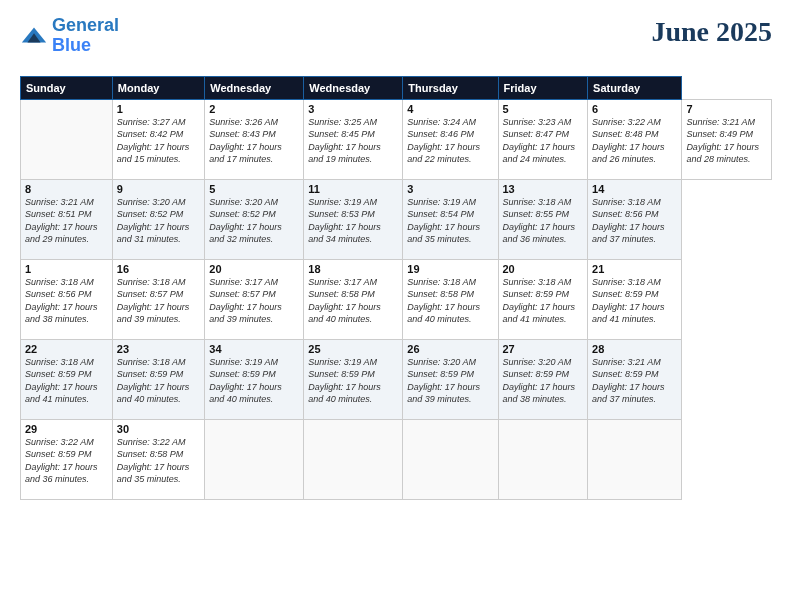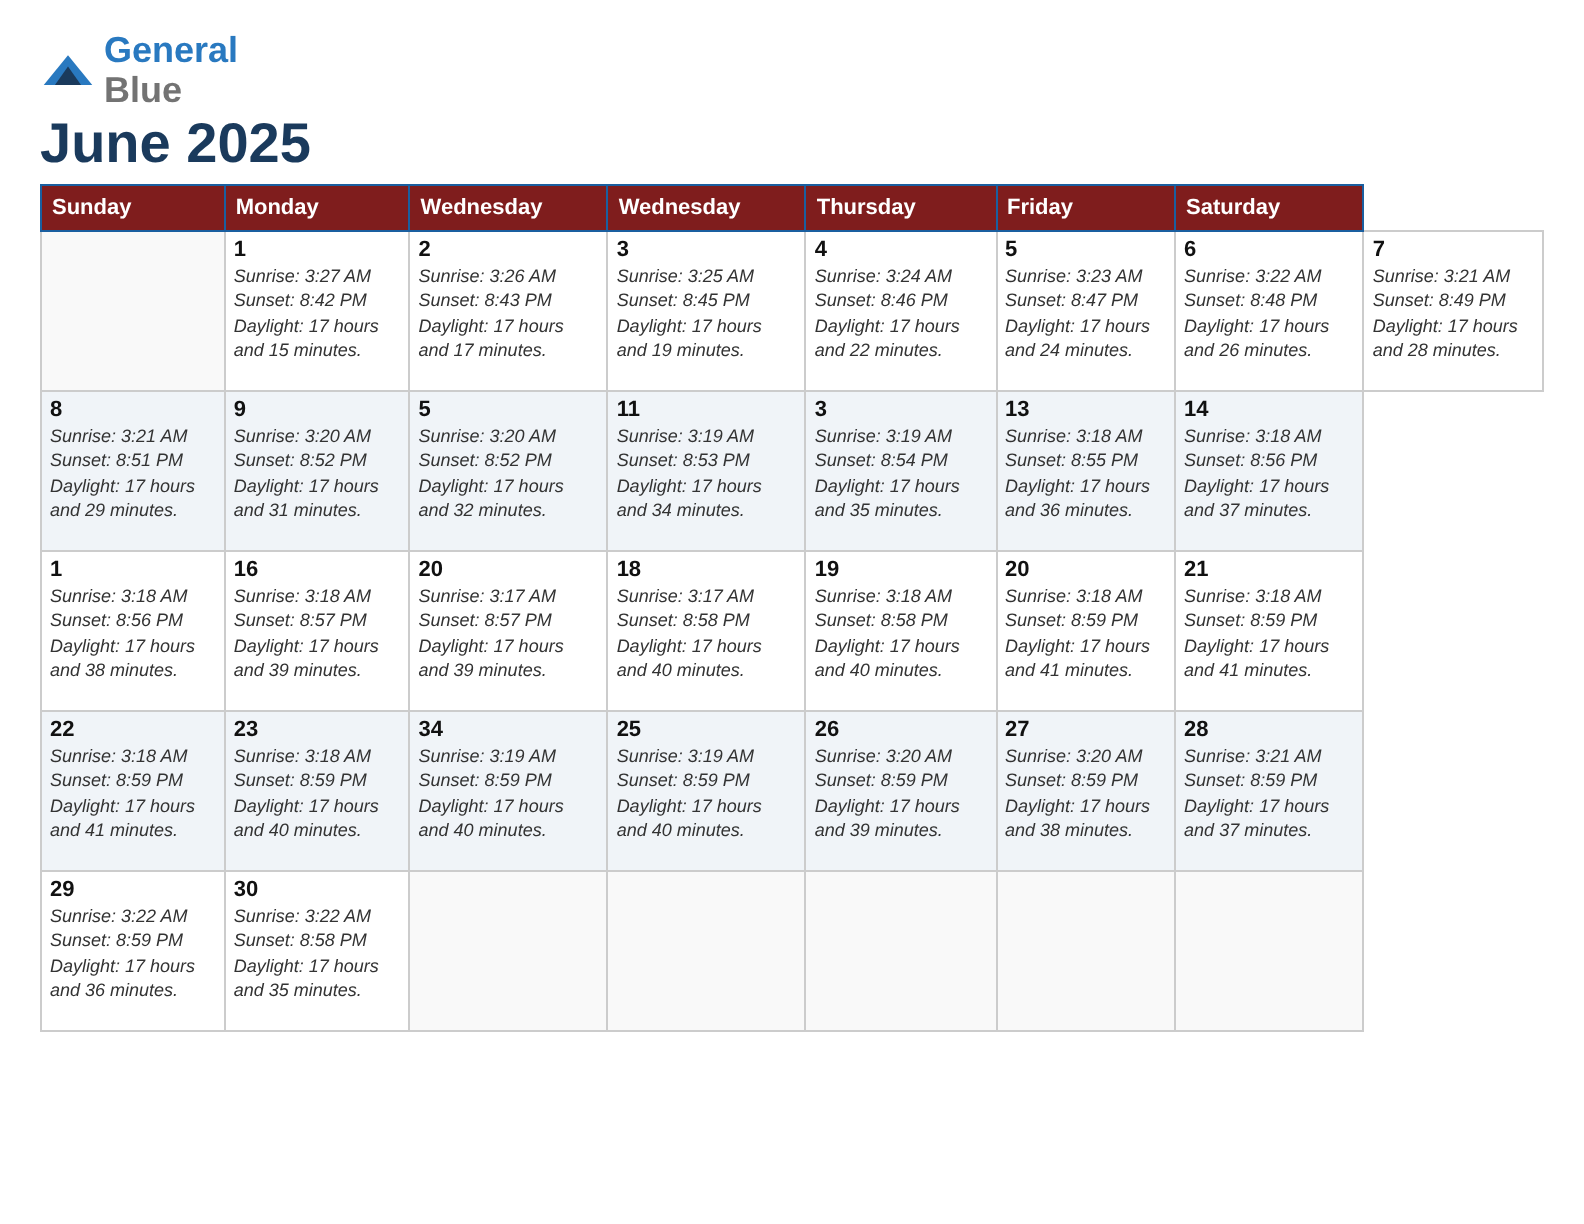--- a/index.html
+++ b/index.html
@@ -13,22 +13,21 @@
     .page {
       width: 792px;
       height: 612px;
       padding: 16px 20px;
       background: #fff;
     }
     .header {
       display: flex;
       justify-content: space-between;
       align-items: flex-start;
-      margin-bottom: 4px;
-      flex-direction: column;
+      margin-bottom: 20px;
     }
     .logo {
       display: flex;
       align-items: center;
       gap: 4px;
     }
     .logo-text {
       font-size: 18px;
       font-weight: bold;
       color: #1a3a5c;
@@ -41,33 +40,34 @@
       width: 28px;
       height: 28px;
     }
     .title-block {
       text-align: right;
     }
     .title-block h1 {
       font-size: 28px;
       color: #1a3a5c;
       font-weight: bold;
+      font-family: Liberation Serif, serif;
     }
     .title-block h2 {
       font-size: 15px;
       color: #444;
       font-weight: normal;
     }
     .calendar {
       width: 100%;
       border-collapse: collapse;
       font-size: 9.5px;
     }
     .calendar thead tr th {
-      background: #7f1d1d;
+      background: #0f172a;
       color: #fff;
       text-align: left;
       padding: 5px 5px;
       font-size: 11px;
       font-weight: bold;
       border: 1px solid #1a5fa0;
     }
     .calendar tbody tr td {
       vertical-align: top;
       border: 1px solid #ccc;
@@ -101,21 +101,21 @@
 
 <div class="page">
   <div class="header">
     <div class="logo">
       <svg class="logo-icon" viewBox="0 0 30 30" xmlns="http://www.w3.org/2000/svg">
         <polygon points="2,22 15,6 28,22" fill="#2979c0"></polygon>
         <polygon points="8,22 15,12 22,22" fill="#1a3a5c"></polygon>
       </svg>
       <div class="logo-text">
         <div><span>General</span></div>
-        <div><span style="color:#737373">Blue</span></div>
+        <div><span style="color:#3b82f6">Blue</span></div>
       </div>
     </div>
     <div class="title-block">
       <h1>June 2025</h1>
     </div>
   </div>
 
   <table class="calendar">
     <thead>
       <tr>

